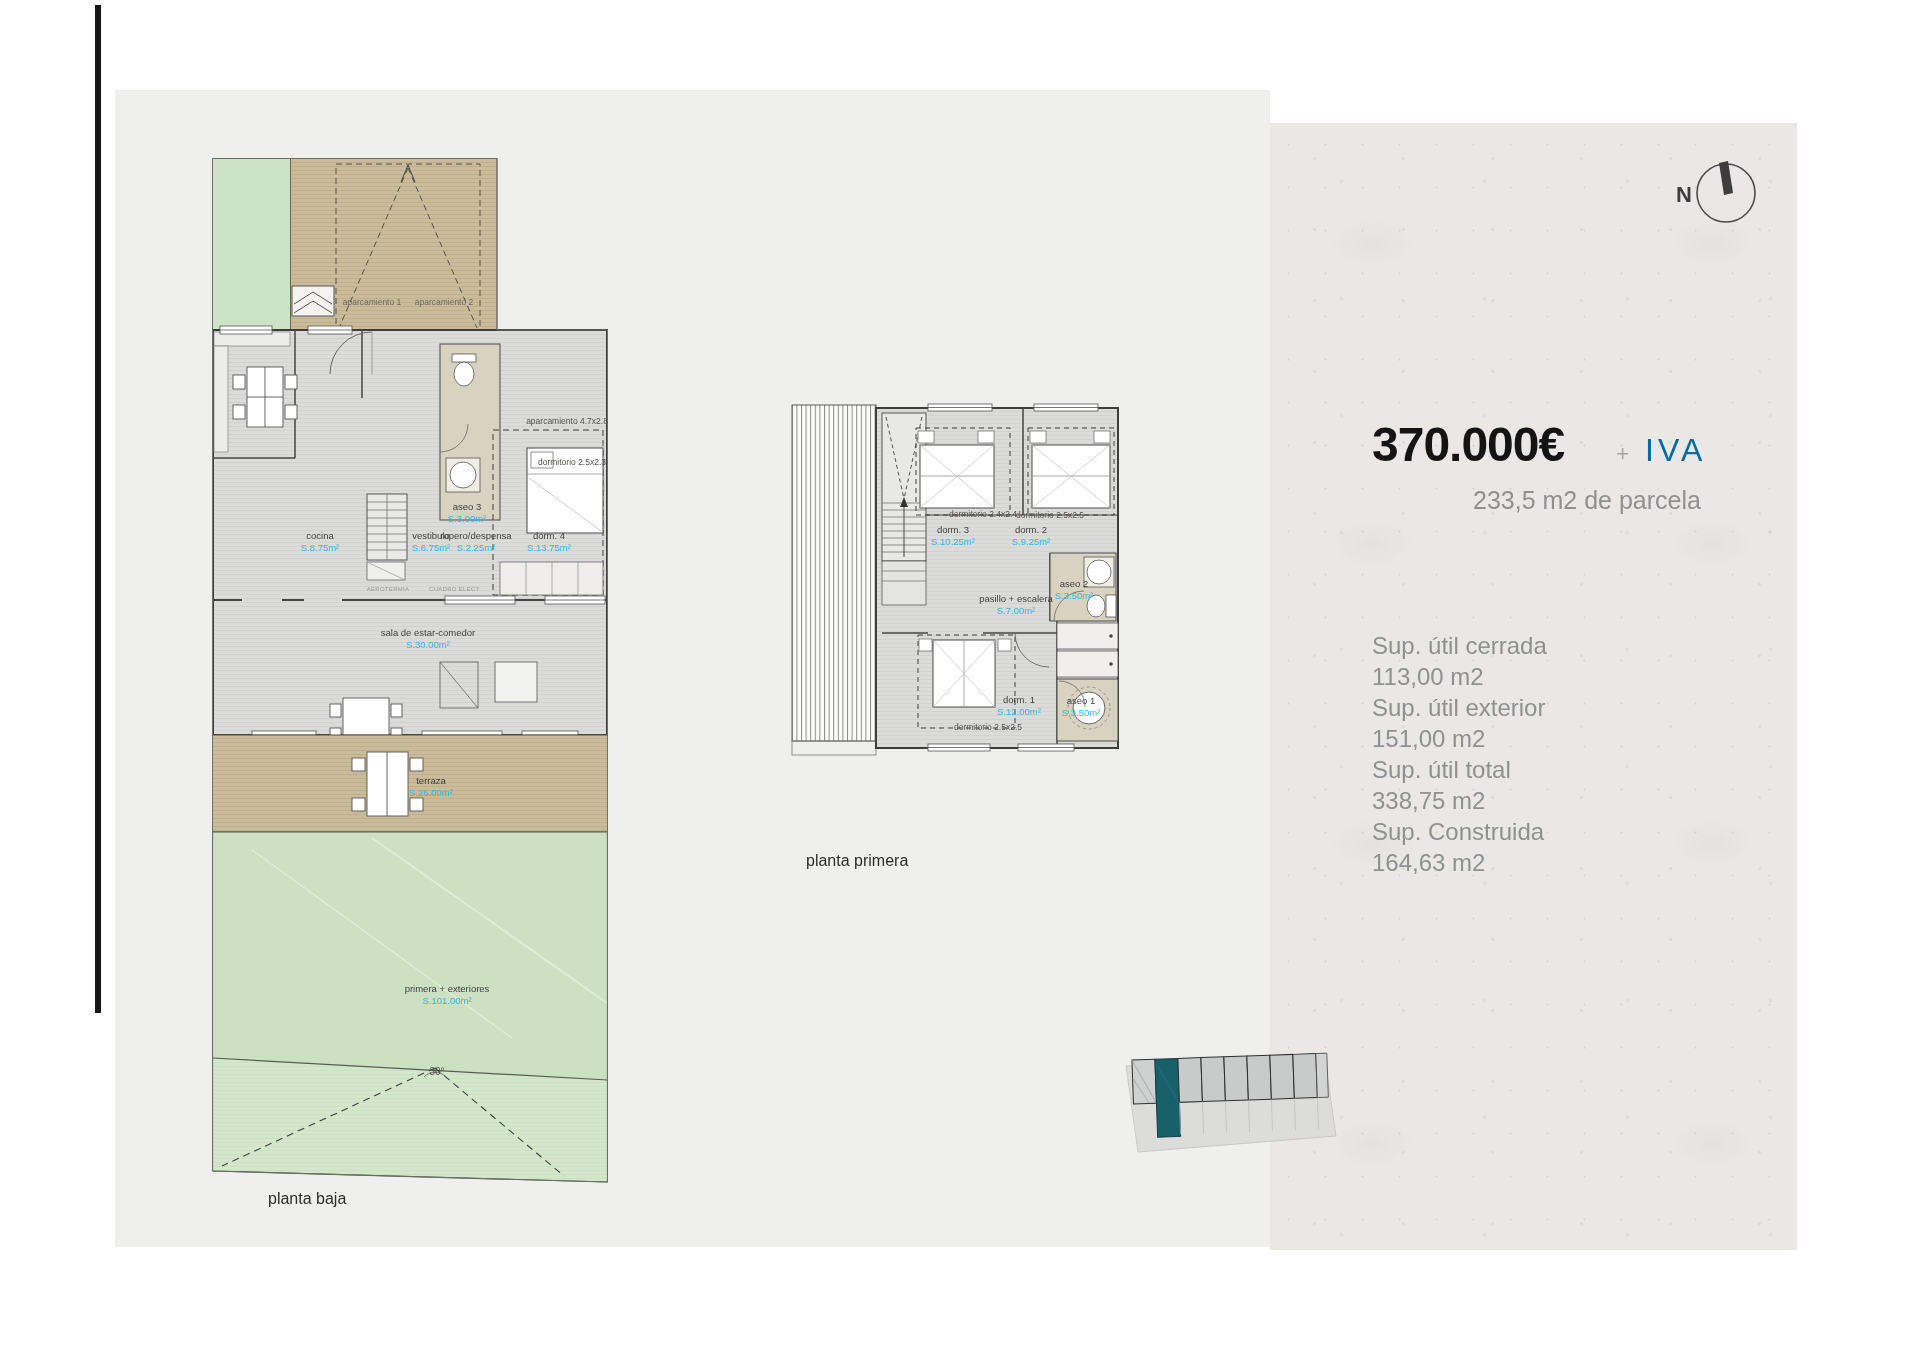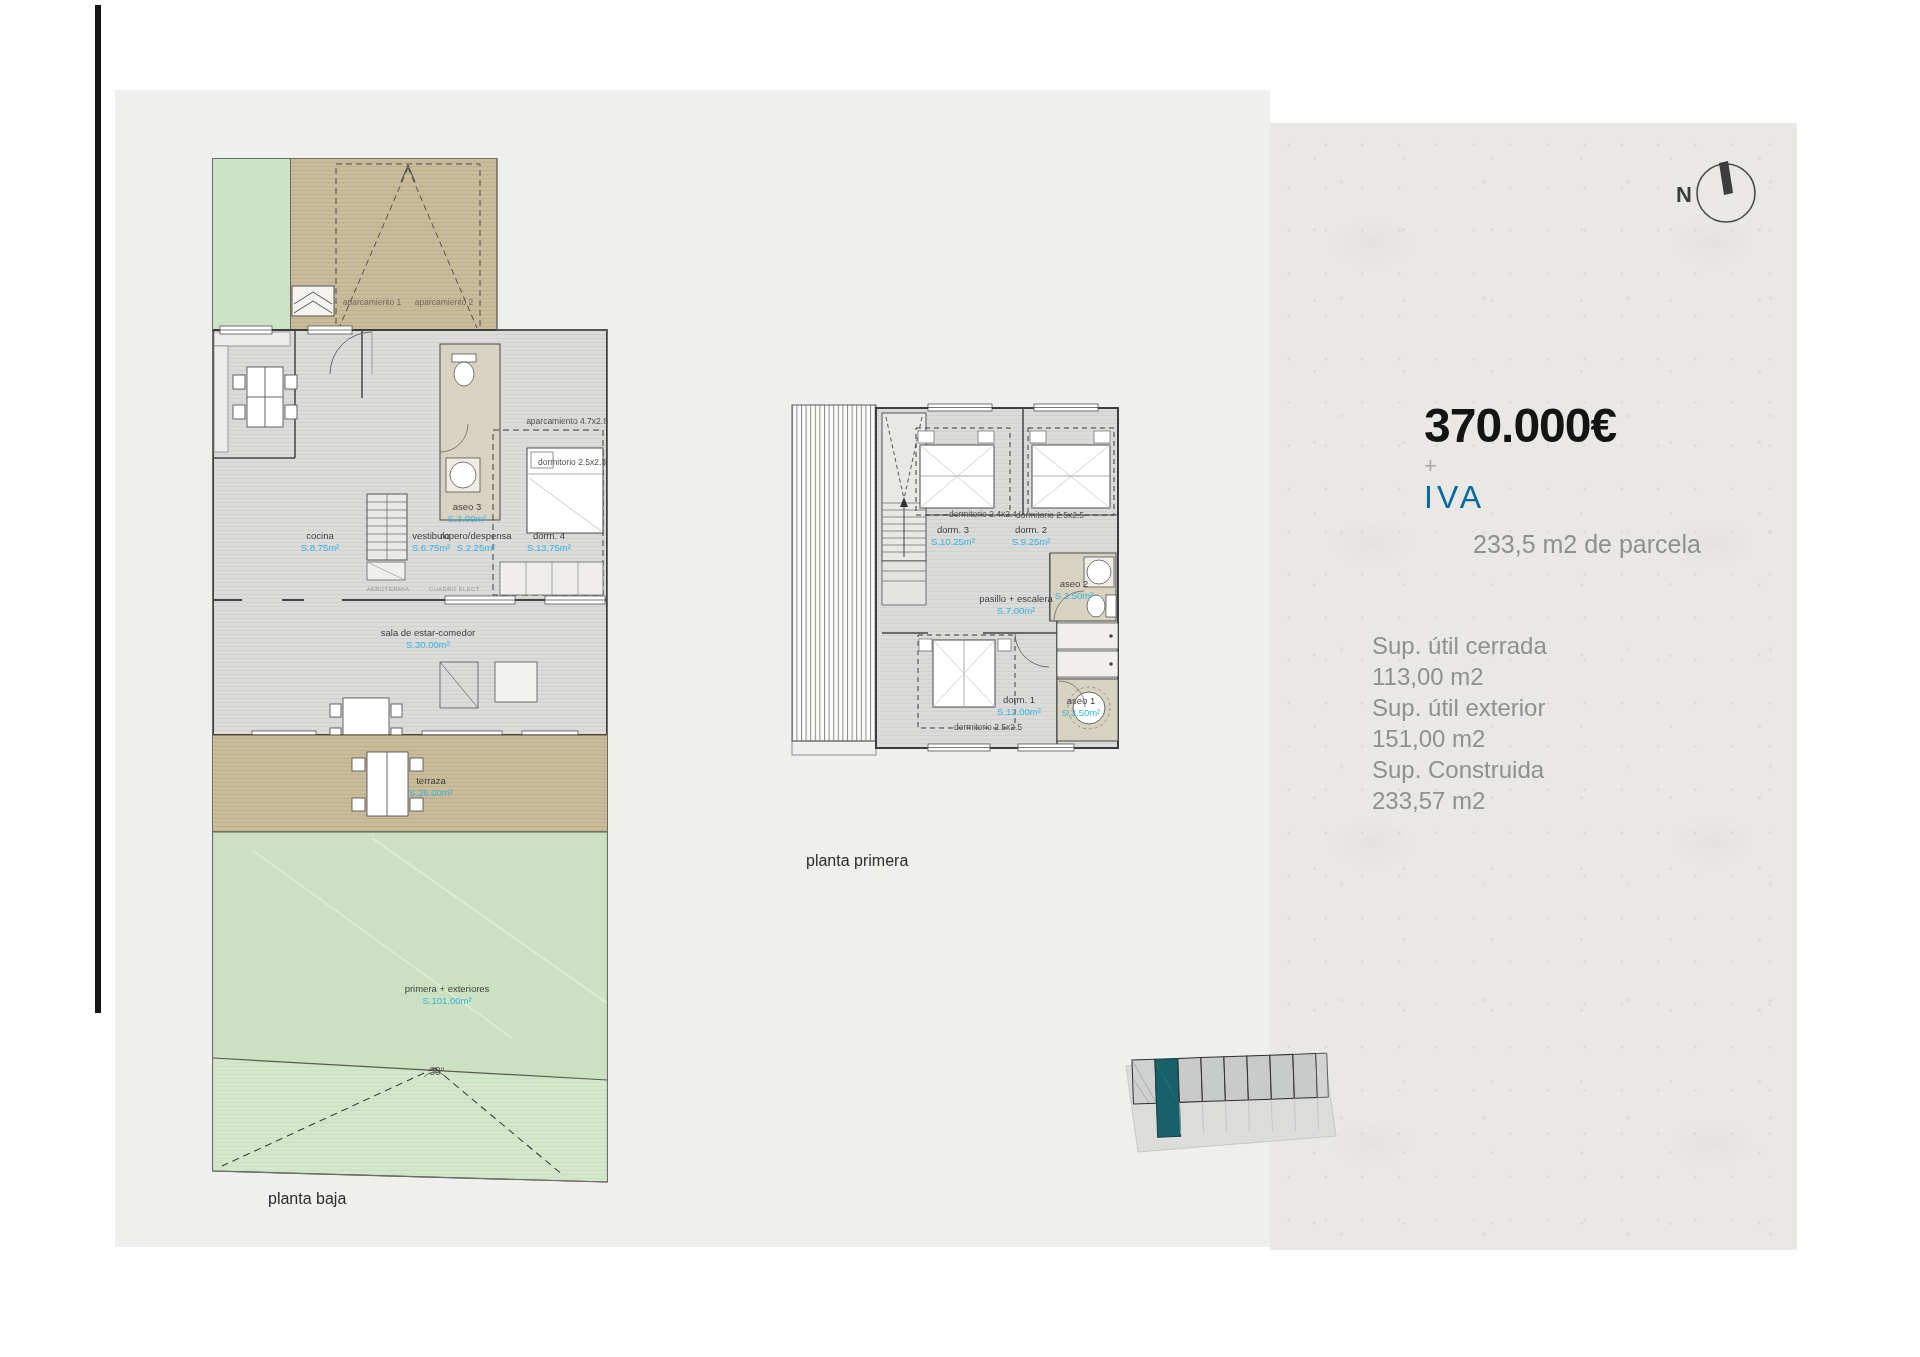--- a/index.html
+++ b/index.html
@@ -14,21 +14,21 @@
     background-image:
       radial-gradient(circle, rgba(110,104,92,.14) .8px, transparent 1.4px),
       radial-gradient(circle, rgba(110,104,92,.10) 1.1px, transparent 1.9px),
       radial-gradient(circle, rgba(110,104,92,.08) 1.4px, transparent 2.4px),
       radial-gradient(ellipse 70px 40px at 30% 40%, rgba(120,112,100,.05), transparent 60%);
     background-size:37px 43px,89px 71px,143px 117px,340px 300px;}
 
   
   #panel-text{left:1372px;top:398px;width:430px;color:#1c1c1a;}
   .p-title{font-size:35px;letter-spacing:.5px;color:#1c1c1a;}
-  .p-price-row{display:flex;align-items:baseline;flex-direction:column;}
+  .p-price-row{margin-top:19px;display:flex;align-items:baseline;}
   .p-price{font-size:48px;font-weight:bold;letter-spacing:-1px;color:#141414;}
   .p-plus{font-size:22px;color:#a8a8a6;margin-left:52px;}
   .p-iva{font-size:32px;color:#0369a1;letter-spacing:4px;margin-left:16px;}
   .p-parcel{margin-top:14px;font-size:25px;color:#909090;text-align:center;}
   #surfaces{left:1372px;top:630px;width:430px;}
   .s-row{display:flex;font-size:24px;line-height:31px;color:#8e9190;flex-direction:column;}
   .s-label{width:210px;}
   .s-value{}
 
   
@@ -340,22 +340,26 @@
   <div class="abs" id="surfaces">
     <div class="s-row">
       <span class="s-label">Sup. útil cerrada</span>
       <span class="s-value">113,00 m2</span>
     </div>
     <div class="s-row">
       <span class="s-label">Sup. útil exterior</span>
       <span class="s-value">151,00 m2</span>
     </div>
     <div class="s-row">
+      <span class="s-label">Sup. útil total</span>
+      <span class="s-value">338,75 m2</span>
+    </div>
+    <div class="s-row">
       <span class="s-label">Sup. Construida</span>
-      <span class="s-value">233,57 m2</span>
+      <span class="s-value">164,63 m2</span>
     </div>
   </div>
 
   <svg class="abs" style="left:1118px;top:1046px" width="232" height="118" viewBox="0 0 232 118">
     <polygon points="8,20 206,7 218,90 20,106" fill="#dcdddb" stroke="#c2c2bf" stroke-width="0.8"></polygon>
     <g transform="rotate(-2 14 16)">
       <rect x="14" y="14" width="23" height="44" fill="#cfd1d0" stroke="#2e2e2e"></rect>
       <line x1="14" y1="14" x2="37" y2="58" stroke="#9a9c9b" stroke-width="0.7"></line>
       <line x1="14" y1="32" x2="30" y2="58" stroke="#9a9c9b" stroke-width="0.7"></line>
       <rect x="37" y="14" width="23" height="78" fill="#17616b" stroke="#143f45"></rect>

